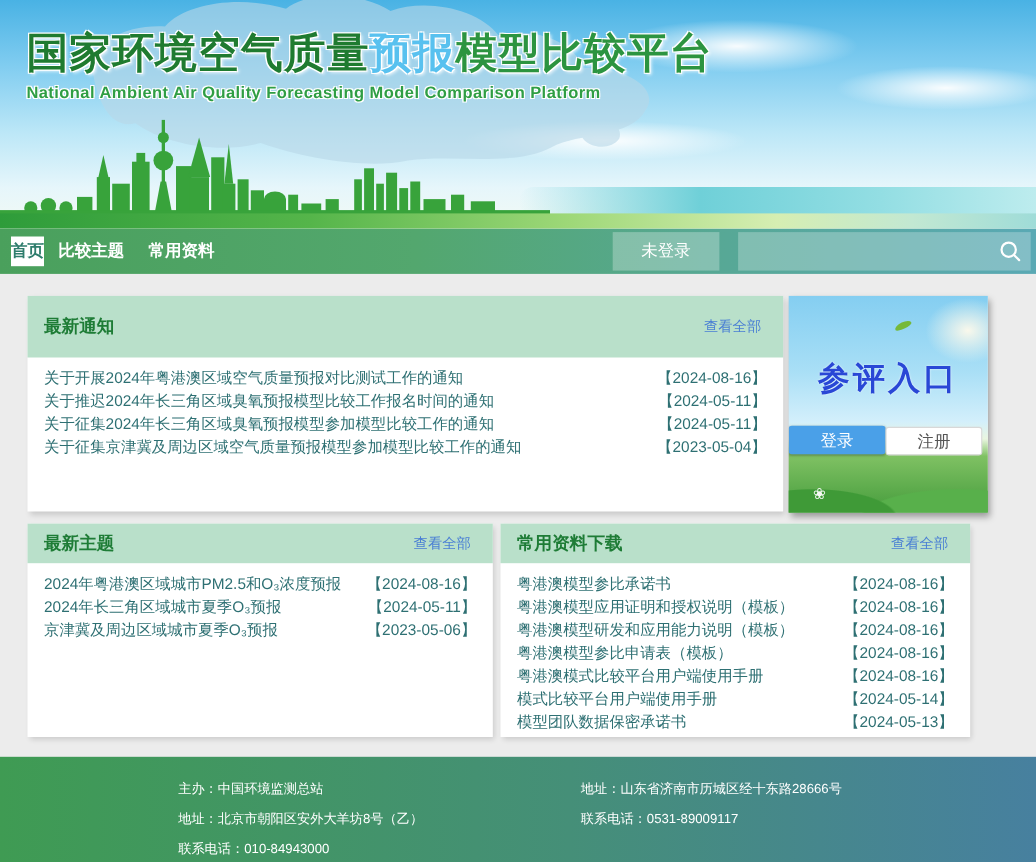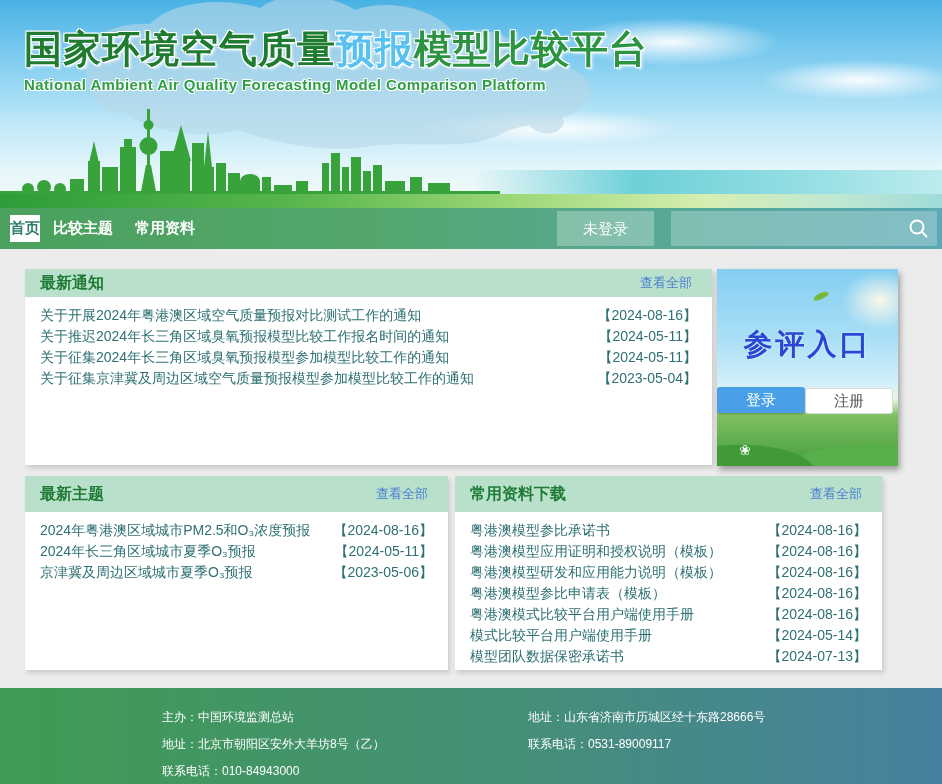--- a/index.html
+++ b/index.html
@@ -54,21 +54,21 @@
   .panel { background:#ffffff; box-shadow:2px 3px 5px rgba(0,0,0,.15); }
   .panel-header { background:#b9e0ca; display:flex; justify-content:space-between; align-items:center; padding:0 20px 0 15px; }
   .panel-title { color:#1e7c36; font-size:16px; font-weight:bold; }
   .view-all { color:#4a7fd4; font-size:13px; cursor:pointer; }
   .list { padding:8px 15px 0 15px; }
   .list-row { display:flex; justify-content:space-between; height:21px; line-height:21px; font-size:14px; color:#2e7073; }
   .list-row .txt { white-space:nowrap; overflow:hidden; cursor:pointer;text-align:right; }
   .list-row .date { white-space:nowrap; margin-left:10px; }
 
   .panel-notices { width:687px; height:196px; }
-  .panel-notices .panel-header { height:28px; }
+  .panel-notices .panel-header { height:56px; }
 
   .panel-entry { width:181px; height:197px; position:relative; overflow:hidden;
     box-shadow:2px 4px 6px rgba(0,0,0,.35);
     background:
       radial-gradient(55px 42px at 90% 16%, rgba(255,250,235,.95), rgba(255,250,235,0) 70%),
       radial-gradient(130px 46px at 12% 103%, #3f9a37 0%, #3f9a37 58%, rgba(63,154,55,0) 60%),
       radial-gradient(160px 52px at 85% 104%, #58b04b 0%, #58b04b 55%, rgba(88,176,75,0) 57%),
       linear-gradient(180deg,#84cef1 0%,#a9dff6 35%,#d3effb 58%,#e9f6e0 66%,#7fc163 74%,#459c3c 100%); }
   .leaf { position:absolute; left:96px; top:24px; width:16px; height:6px; background:#76b93a;
     border-radius:50% 50% 50% 50%/60% 60% 40% 40%; transform:rotate(-25deg); }
@@ -260,21 +260,21 @@
         <div class="list-row">
           <span class="txt">粤港澳模式比较平台用户端使用手册</span>
           <span class="date">【2024-08-16】</span>
         </div>
         <div class="list-row">
           <span class="txt">模式比较平台用户端使用手册</span>
           <span class="date">【2024-05-14】</span>
         </div>
         <div class="list-row">
           <span class="txt">模型团队数据保密承诺书</span>
-          <span class="date">【2024-07-13】</span>
+          <span class="date">【2024-05-13】</span>
         </div>
       </div>
     </div>
   </div>
 </div>
 
 <div class="footer">
   <div class="footer-col left">
     <div class="footer-line">主办：中国环境监测总站</div>
     <div class="footer-line">地址：北京市朝阳区安外大羊坊8号（乙）</div>

